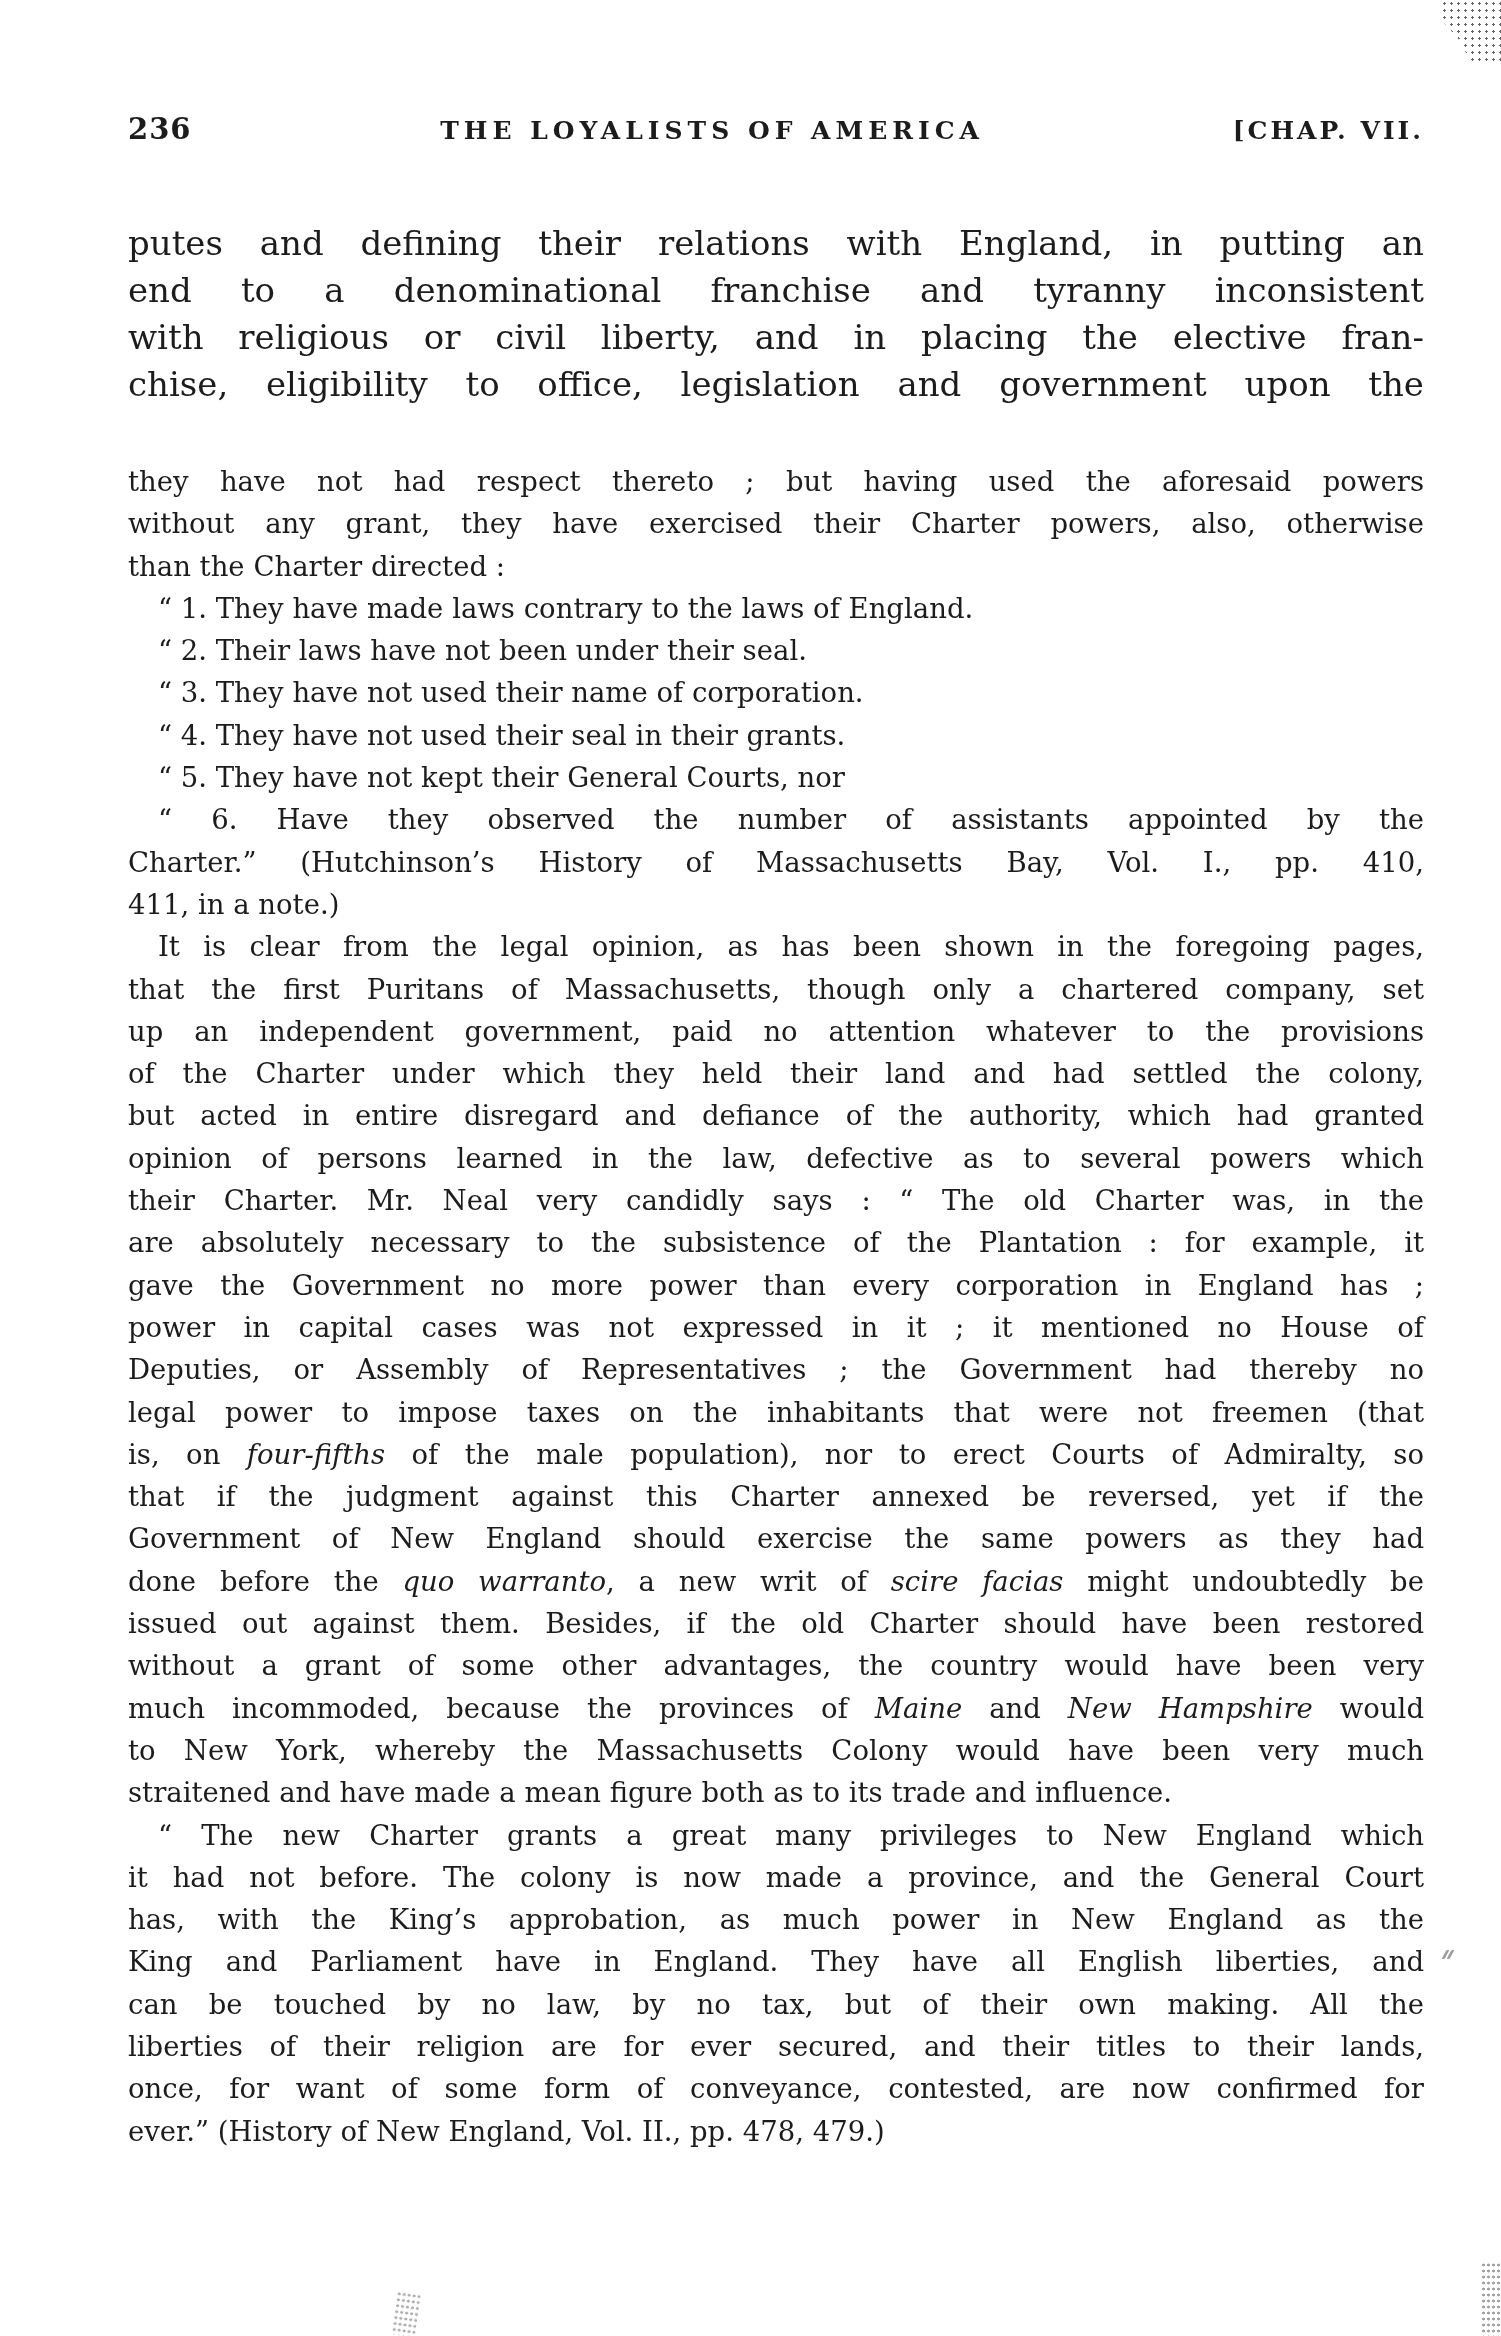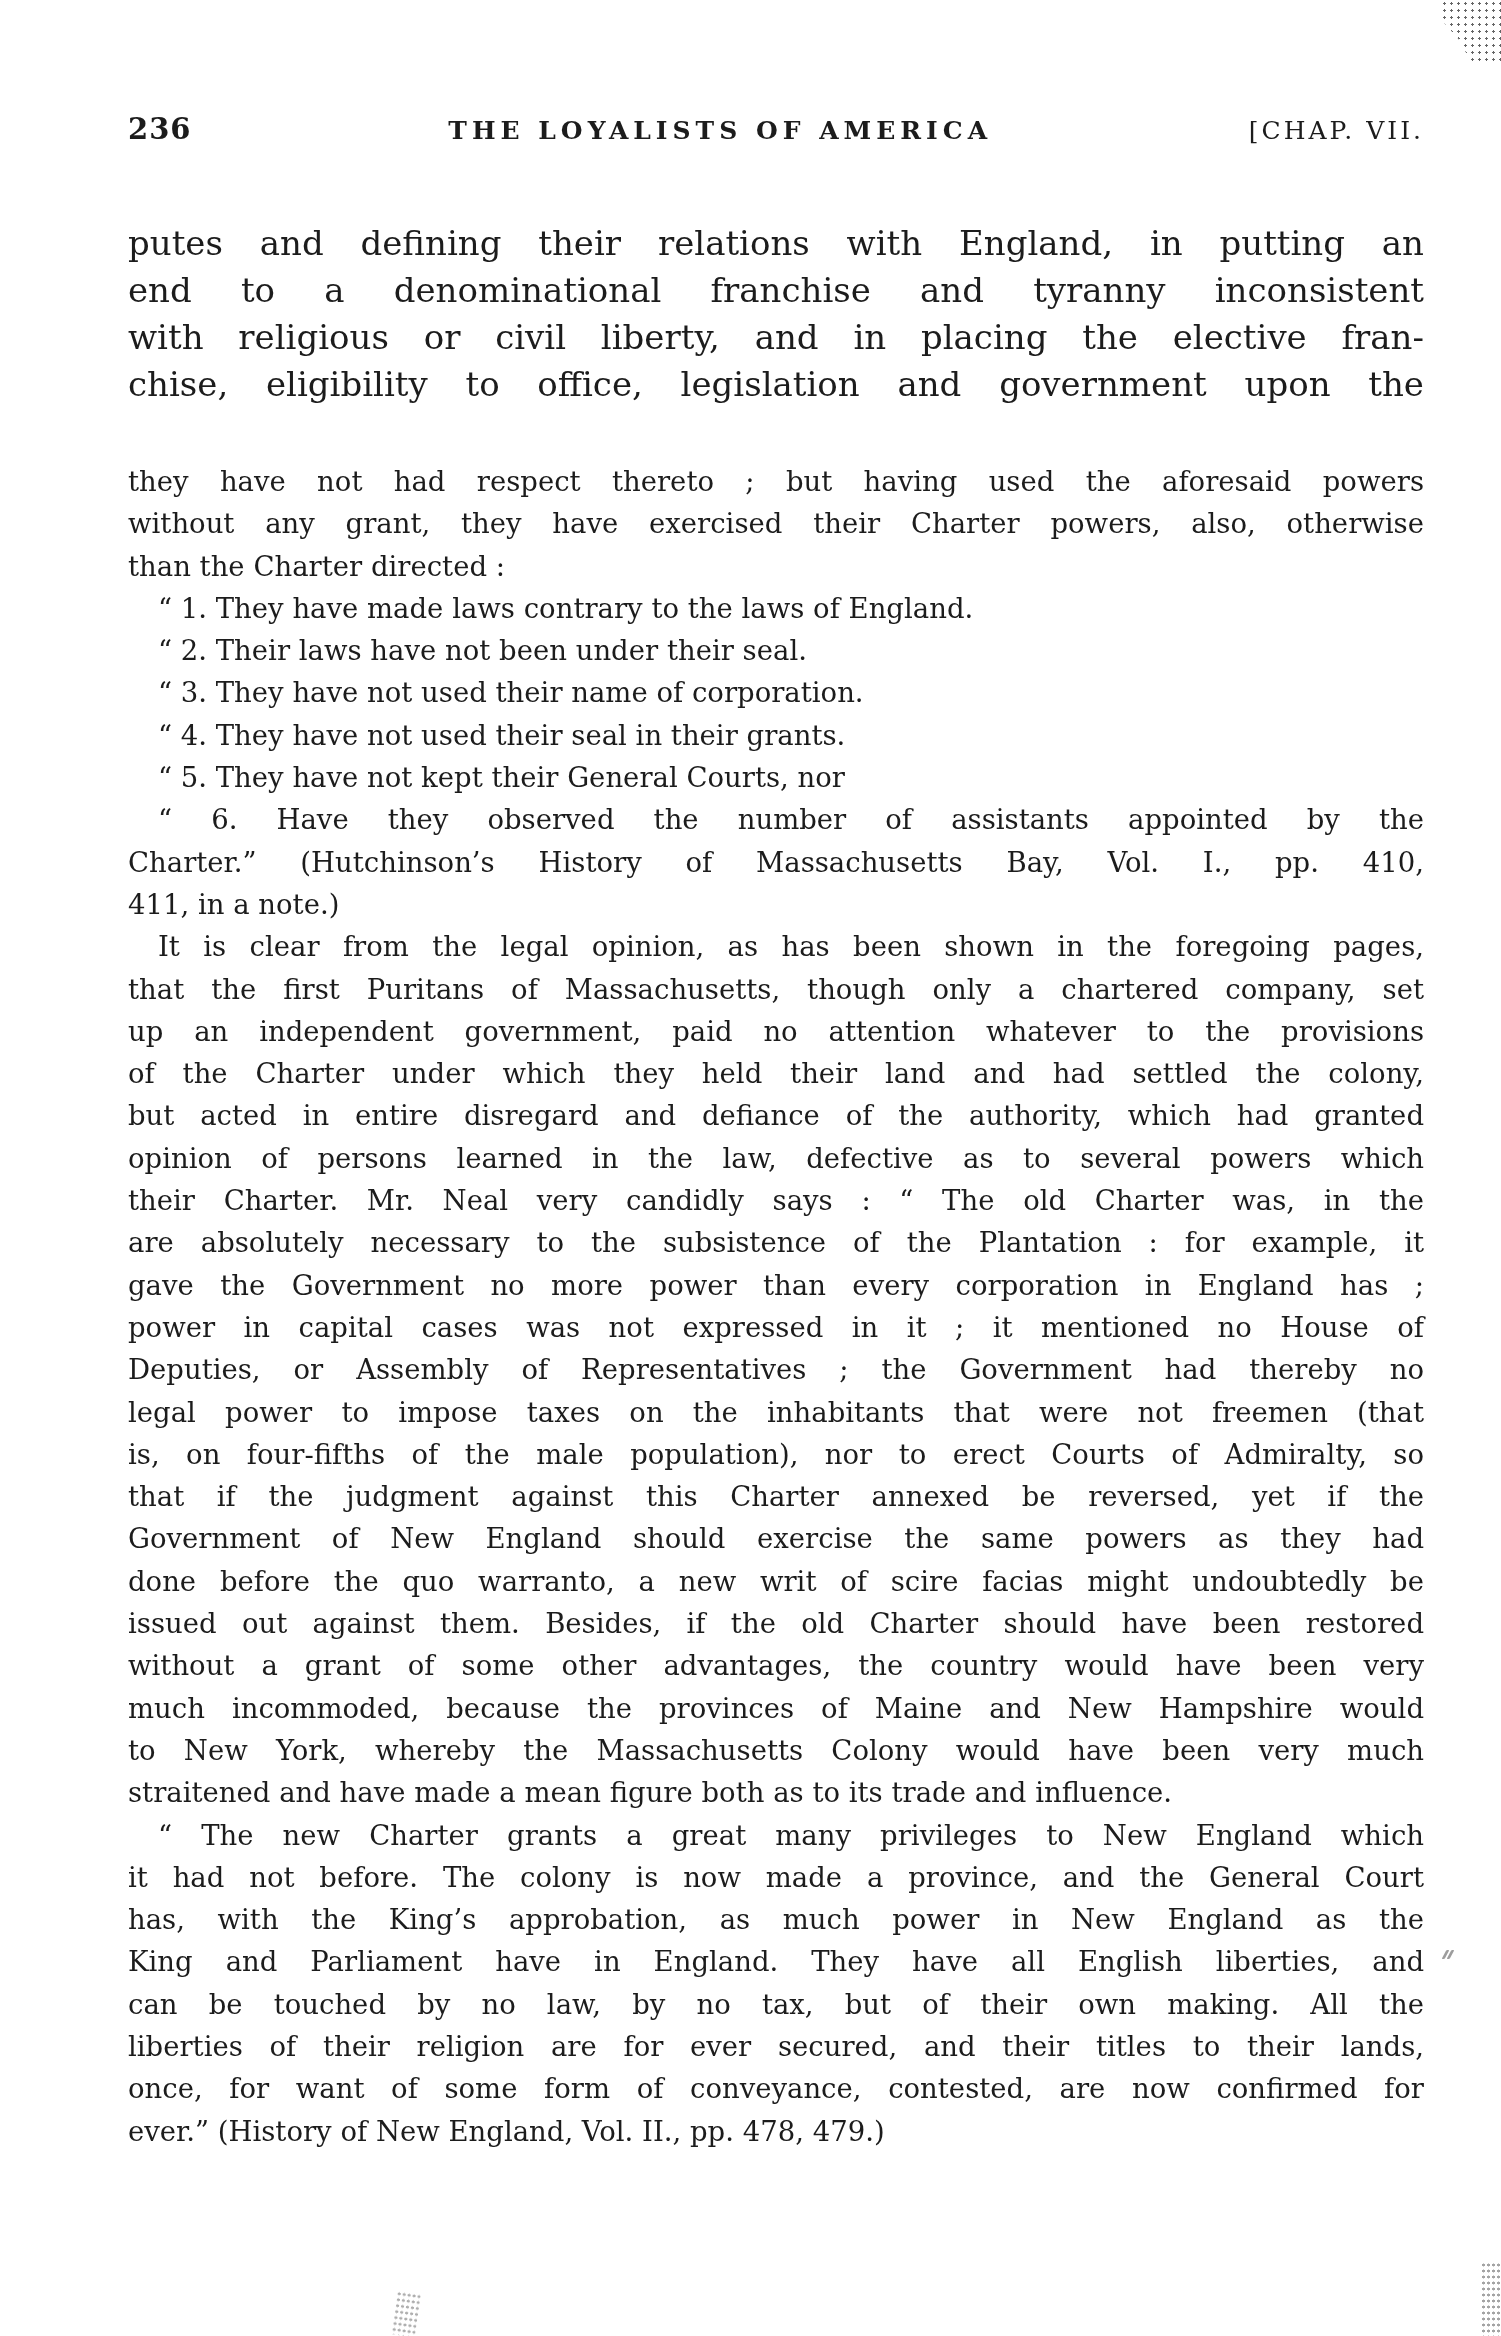--- a/index.html
+++ b/index.html
@@ -10,34 +10,34 @@
     font-family:"DejaVu Serif", serif;
     position:relative;overflow:hidden;
     -webkit-font-smoothing:antialiased;
   }
   .header{
     position:absolute;top:112px;left:128px;width:1296px;
     display:flex;align-items:baseline;gap:9px;
   }
   .pgnum{font-size:29px;font-weight:700;letter-spacing:1px;}
   .runtitle{flex:1;text-align:center;font-size:25px;font-weight:700;letter-spacing:5px;}
-  .chap{font-size:25px;font-weight:400;letter-spacing:3px;}
+  .chap{font-size:25px;font-weight:700;letter-spacing:3px;}
   .main{
     position:absolute;top:220px;left:128px;width:1296px;
     font-size:34px;line-height:47px;
   }
   .fnote{
     position:absolute;top:460px;left:128px;width:1296px;
     font-size:27.5px;line-height:42.3px;
   }
   .tline{white-space:normal;}
   .tline.just{text-align:justify;text-align-last:justify;}
   .tline.left{text-align:center;text-align-last:left;}
   .tline.ind{text-indent:30px;}
-  .it{}
+  .it{font-style:italic;}
   
   .dots{
     position:absolute;
     background-image:radial-gradient(#4a4a4a 1.1px, transparent 1.4px);
     background-size:7px 7px;
   }
   .smudge-tr{
     right:0;top:0;width:60px;height:64px;opacity:.85;
     clip-path:polygon(0 0,100% 0,100% 100%,52% 100%,30% 62%,0 30%);
   }

